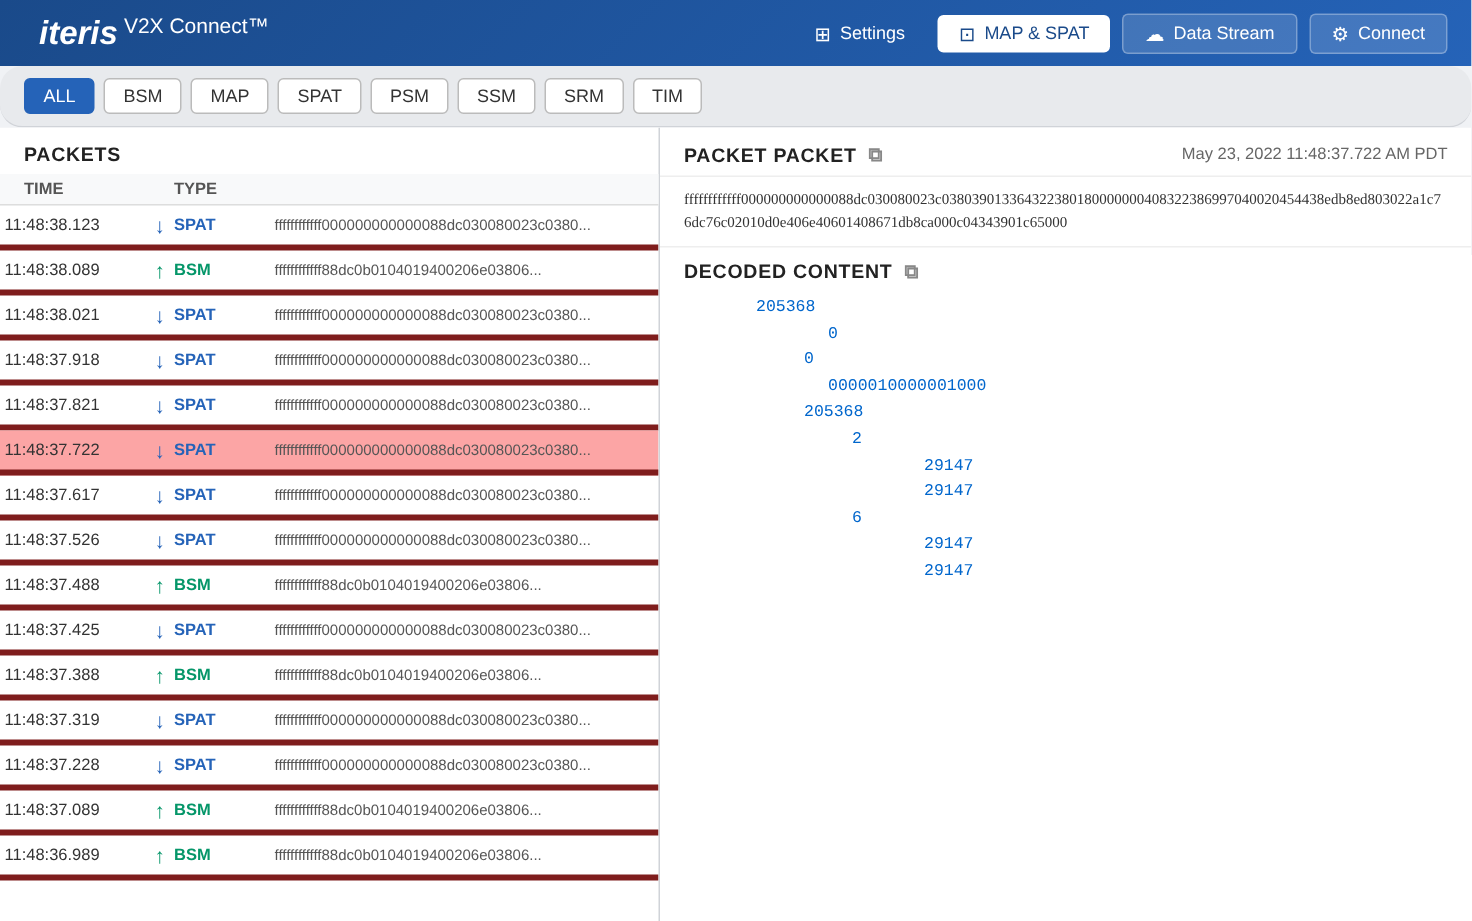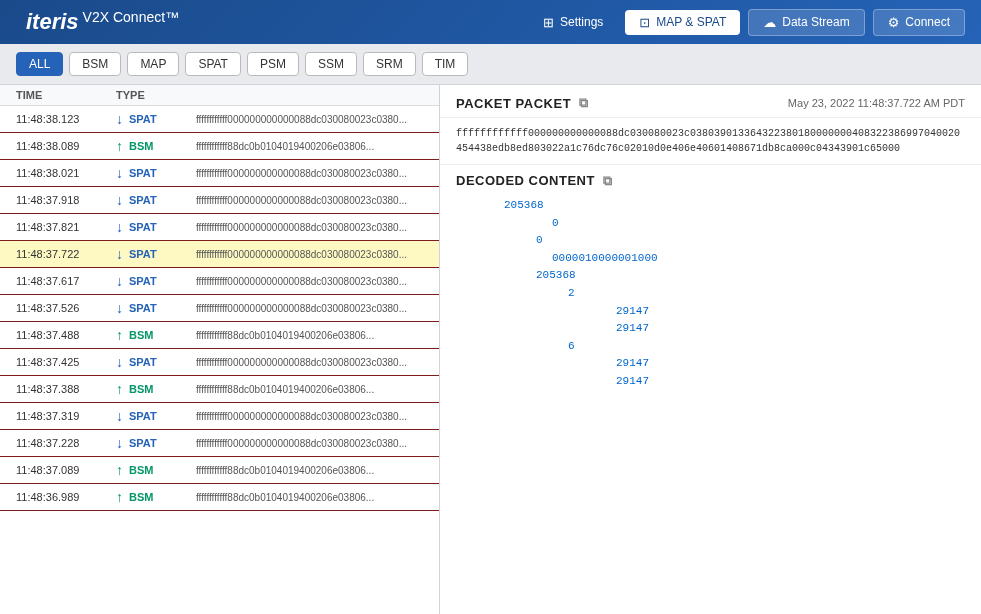--- a/index.html
+++ b/index.html
@@ -62,20 +62,21 @@
     }
 
     
     .filter-bar {
       background: #e8eaed;
       padding: 8px 16px;
       display: flex;
       align-items: center;
       gap: 6px;
       border-bottom: 1px solid #d0d3d8;
+      border-radius: 15px;
     }
     .filter-btn {
       padding: 4px 12px;
       border-radius: 4px;
       border: 1px solid #bbb;
       cursor: pointer;
       font-size: 12px;
       font-weight: 500;
       background: white;
       color: #333;
@@ -121,26 +122,26 @@
       color: #555;
       text-transform: uppercase;
     }
     .table-body {
       overflow-y: auto;
       flex: 1;
     }
     .table-row {
       display: grid;
       grid-template-columns: 100px 80px 1fr;
-      padding: 5px 16px;
-      border-bottom: 1px solid #7f1d1d;
+      padding: 5px 3px;
+      border-bottom: 4px solid #7f1d1d;
       align-items: center;
       cursor: pointer;
     }
-    .table-row.selected { background: #fef9c3; }
+    .table-row.selected { background: #fca5a5; }
     .cell-time { font-size: 11px; color: #333; }
     .cell-type { font-size: 11px; font-weight: 600; display: flex; align-items: center; gap: 6px; }
     .type-spat { color: #2563b8; }
     .type-bsm { color: #059669; }
     .cell-content { font-size: 10px; color: #555; overflow: hidden; text-overflow: ellipsis; white-space: nowrap; }
     .arrow-down { color: #2563b8; font-size: 14px; }
     .arrow-up { color: #059669; font-size: 14px; }
 
     
     .details-panel {
@@ -167,21 +168,21 @@
       gap: 8px;
     }
     .details-timestamp {
       font-size: 11px;
       color: #666;
     }
     .copy-icon { cursor: pointer; color: #888; font-size: 13px; }
     .raw-hex {
       padding: 8px 16px;
       font-size: 10px;
-      font-family: Liberation Mono, monospace;
+      font-family: Liberation Serif, serif;
       color: #333;
       border-bottom: 1px solid #eee;
       word-break: break-all;
       line-height: 1.5;
     }
     .decoded-header {
       display: flex;
       align-items: flex-start;
       gap: 8px;
       padding: 8px 16px 4px;
@@ -236,20 +237,21 @@
   <button class="filter-btn">SPAT</button>
   <button class="filter-btn">PSM</button>
   <button class="filter-btn">SSM</button>
   <button class="filter-btn">SRM</button>
   <button class="filter-btn">TIM</button>
 </div>
 
 <div class="main">
 
   <div class="packets-panel">
+    <div class="packets-title">PACKETS</div>
     <div class="table-header">
       <div class="table-header-cell">TIME</div>
       <div class="table-header-cell">TYPE</div>
     </div>
     <div class="table-body" id="table-body">
     <div class="table-row">
     <div class="cell-time">11:48:38.123</div>
     <div class="cell-type type-spat">
       <span class="arrow-down">↓</span>
       <span>SPAT</span>

